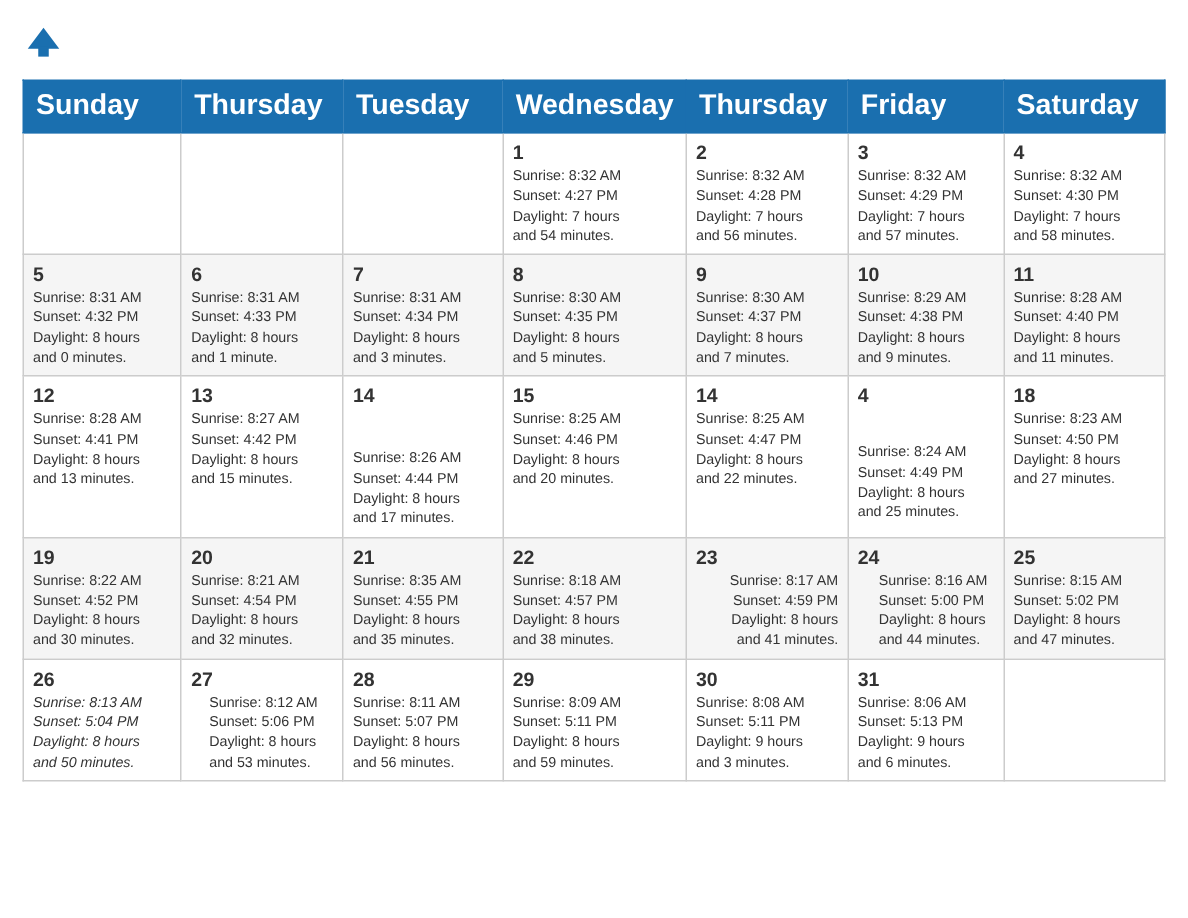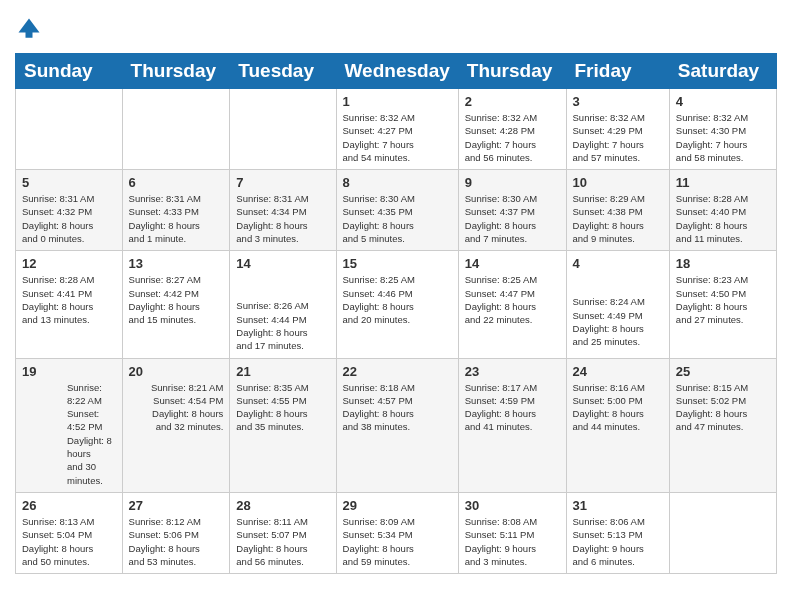--- a/index.html
+++ b/index.html
@@ -252,94 +252,94 @@
           <div class="day-number">18</div>
           <div class="day-info" style="white-space: pre-line;">Sunrise: 8:23 AM
 Sunset: 4:50 PM
 Daylight: 8 hours
 and 27 minutes.</div>
         </td>
       </tr>
       <tr>
         <td>
           <div class="day-number">19</div>
-          <div class="day-info" style="white-space: pre-line; margin-left: 45px;">Sunrise: 8:22 AM
+          <div class="day-info" style="white-space: pre-line;">Sunrise: 8:22 AM
 Sunset: 4:52 PM
 Daylight: 8 hours
 and 30 minutes.</div>
         </td>
         <td>
           <div class="day-number">20</div>
-          <div class="day-info" style="white-space: pre-line; text-align: right;">Sunrise: 8:21 AM
+          <div class="day-info" style="white-space: pre-line;">Sunrise: 8:21 AM
 Sunset: 4:54 PM
 Daylight: 8 hours
 and 32 minutes.</div>
         </td>
         <td>
           <div class="day-number">21</div>
           <div class="day-info" style="white-space: pre-line;">Sunrise: 8:35 AM
 Sunset: 4:55 PM
 Daylight: 8 hours
 and 35 minutes.</div>
         </td>
         <td>
           <div class="day-number">22</div>
           <div class="day-info" style="white-space: pre-line;">Sunrise: 8:18 AM
 Sunset: 4:57 PM
 Daylight: 8 hours
 and 38 minutes.</div>
         </td>
         <td>
           <div class="day-number">23</div>
-          <div class="day-info" style="white-space: pre-line;">Sunrise: 8:17 AM
+          <div class="day-info" style="white-space: pre-line; text-align: right;">Sunrise: 8:17 AM
 Sunset: 4:59 PM
 Daylight: 8 hours
 and 41 minutes.</div>
         </td>
         <td>
           <div class="day-number">24</div>
-          <div class="day-info" style="white-space: pre-line;">Sunrise: 8:16 AM
+          <div class="day-info" style="white-space: pre-line; margin-left: 14px;">Sunrise: 8:16 AM
 Sunset: 5:00 PM
 Daylight: 8 hours
 and 44 minutes.</div>
         </td>
         <td>
           <div class="day-number">25</div>
           <div class="day-info" style="white-space: pre-line;">Sunrise: 8:15 AM
 Sunset: 5:02 PM
 Daylight: 8 hours
 and 47 minutes.</div>
         </td>
       </tr>
       <tr>
         <td>
           <div class="day-number">26</div>
-          <div class="day-info" style="white-space: pre-line;">Sunrise: 8:13 AM
+          <div class="day-info" style="white-space: pre-line; font-style: italic;">Sunrise: 8:13 AM
 Sunset: 5:04 PM
 Daylight: 8 hours
 and 50 minutes.</div>
         </td>
         <td>
           <div class="day-number">27</div>
-          <div class="day-info" style="white-space: pre-line;">Sunrise: 8:12 AM
+          <div class="day-info" style="white-space: pre-line; margin-left: 12px;">Sunrise: 8:12 AM
 Sunset: 5:06 PM
 Daylight: 8 hours
 and 53 minutes.</div>
         </td>
         <td>
           <div class="day-number">28</div>
           <div class="day-info" style="white-space: pre-line;">Sunrise: 8:11 AM
 Sunset: 5:07 PM
 Daylight: 8 hours
 and 56 minutes.</div>
         </td>
         <td>
           <div class="day-number">29</div>
           <div class="day-info" style="white-space: pre-line;">Sunrise: 8:09 AM
-Sunset: 5:34 PM
+Sunset: 5:11 PM
 Daylight: 8 hours
 and 59 minutes.</div>
         </td>
         <td>
           <div class="day-number">30</div>
           <div class="day-info" style="white-space: pre-line;">Sunrise: 8:08 AM
 Sunset: 5:11 PM
 Daylight: 9 hours
 and 3 minutes.</div>
         </td>

